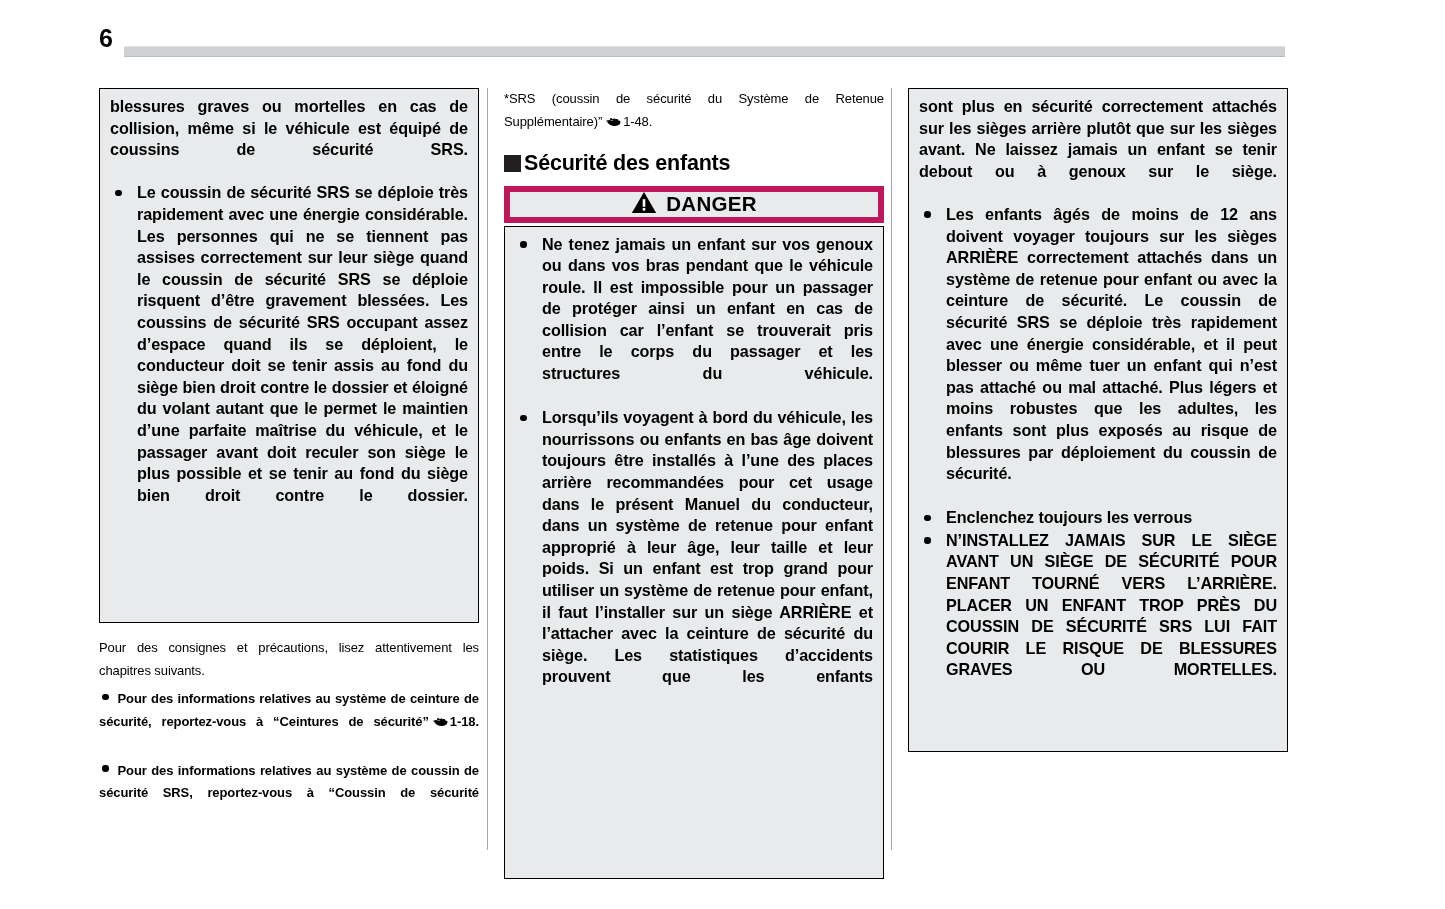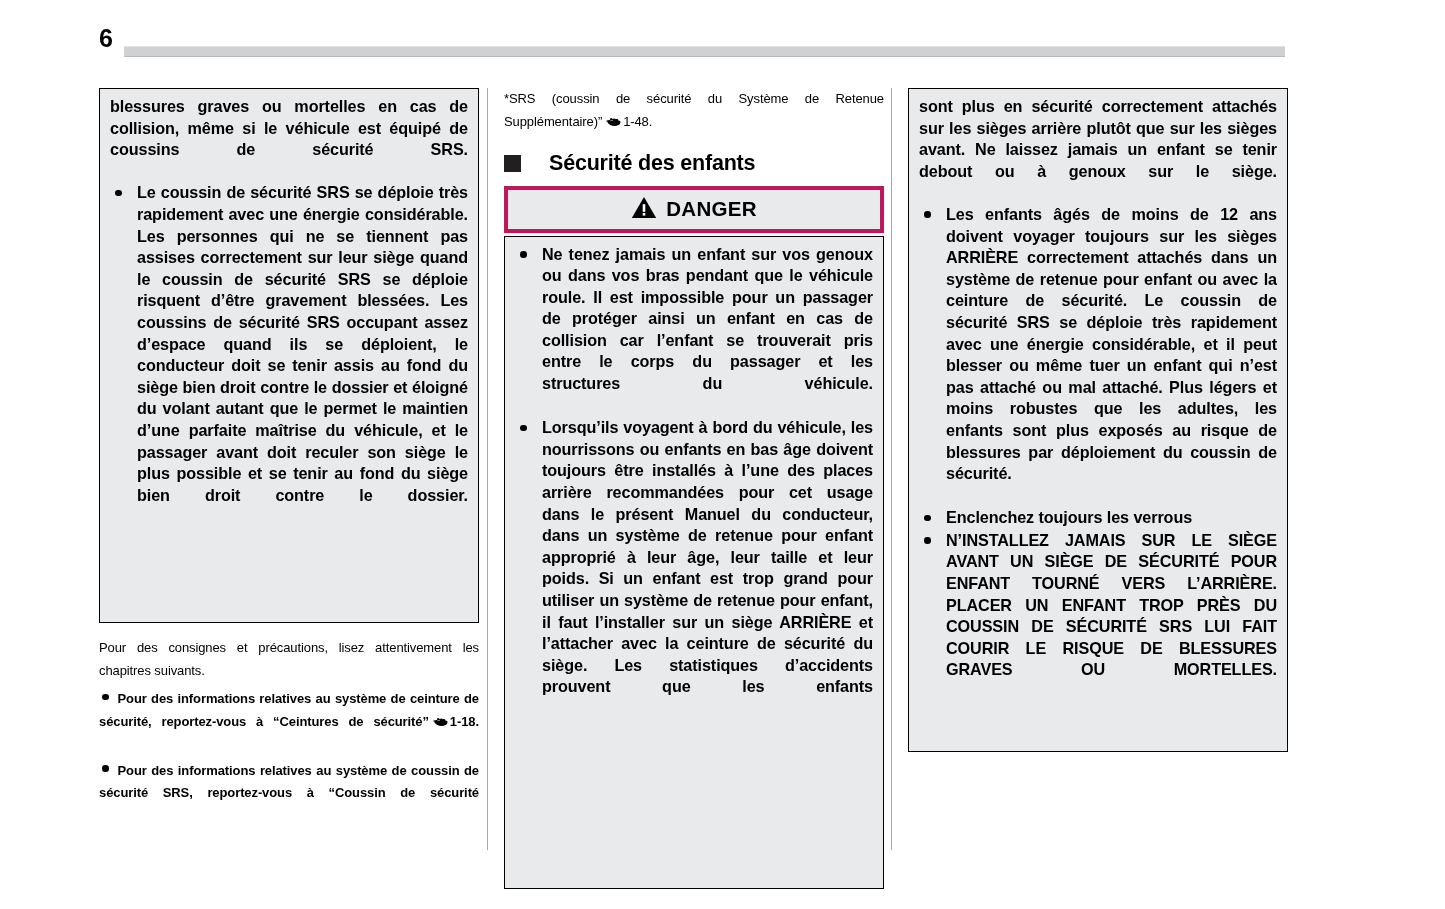--- a/index.html
+++ b/index.html
@@ -76,24 +76,24 @@
     border: 1.5px solid #000000;
     background: #e8eaeb;
     box-sizing: border-box;
     padding: 7px 10px 8px 10px;
   }
   .warn-box.clipped-bottom {
     border-bottom: 1.5px solid #000000;
   }
 
   .danger-banner {
-    border: 4px solid #be185d;
+    border: 6px solid #be185d;
     background: #e8eaeb;
     box-sizing: border-box;
-    height: 47px;
+    height: 37px;
     display: flex;
     align-items: center;
     justify-content: center;
     gap: 9px;
     margin-bottom: 3px;
   }
   .danger-label {
     font-size: 20.5px;
     font-weight: bold;
     letter-spacing: 0.3px;
@@ -166,21 +166,21 @@
   .ref-hand {
     display: inline-block;
     vertical-align: -1px;
     margin: 0 1px 0 3px;
   }
 
   
   .sec-head {
     display: flex;
     align-items: center;
-    gap: 28px;
+    gap: 3px;
     margin: 19px 0 11px 0;
   }
   .sec-head-square {
     width: 17px;
     height: 17px;
     background: #231f20;
     flex: 0 0 auto;
   }
   .sec-head-text {
     font-size: 21.5px;

